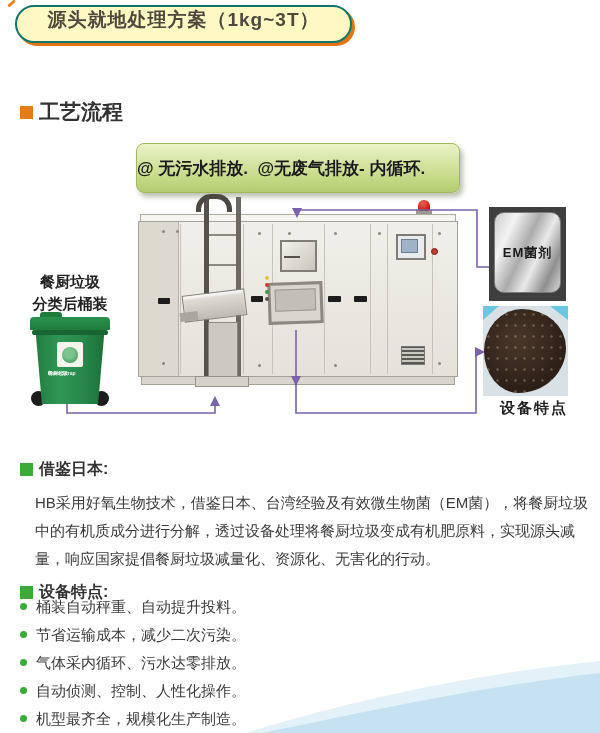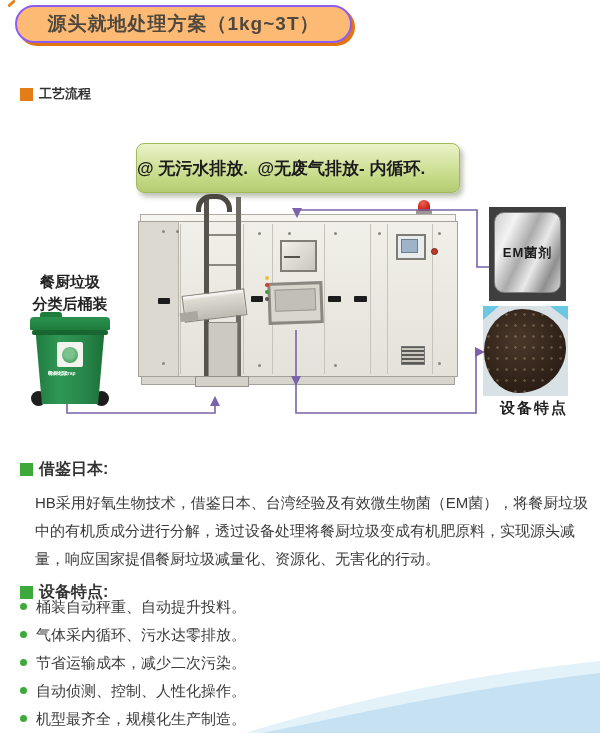--- a/index.html
+++ b/index.html
@@ -3,30 +3,30 @@
 <meta charset="utf-8">
 <style>
   html,body{margin:0;padding:0;background:#fff;}
   .page{position:relative;width:600px;height:733px;background:#ffffff;overflow:hidden;
         font-family:"Liberation Sans","DejaVu Sans",sans-serif;color:#333;}
 
   
   .corner-tick{position:absolute;left:7px;top:2px;width:9px;height:3px;background:#E8811C;
                border-radius:2px;transform:rotate(-42deg);}
   .title-pill{position:absolute;left:15px;top:5px;width:333px;height:34px;
-              background:#fdba74;border:2px solid #8b5cf6;border-radius:20px;
-              box-shadow:3px 3px 0 #E2750F;display:flex;align-items:center;justify-content:center;
+              background:#fef9c3;border:2px solid #0f766e;border-radius:20px;
+              box-shadow:3px 3px 0 #E2750F;display:flex;justify-content:center;
               font-size:19px;font-weight:bold;color:#4e483f;letter-spacing:1px;}
 
   
   .section-heading{position:absolute;display:flex;align-items:center;gap:6px;font-weight:bold;color:#333;}
   .sq{width:13px;height:13px;flex:0 0 auto;}
   .sq-orange{background:#E37D17;}
   .sq-green{background:#3DA93A;}
-  .h-flow{left:20px;top:85px;font-size:13px;}
+  .h-flow{left:20px;top:98px;font-size:21px;}
   .h-principle{left:20px;top:459px;font-size:16px;}
   .h-features{left:20px;top:582px;font-size:16px;}
 
   
   .banner{position:absolute;left:136px;top:143px;width:322px;height:48px;border-radius:8px;
           background:linear-gradient(#EAF2C8,#C5DA86 70%,#B4CB72);
           border:1px solid #9FB95C;box-shadow:3px 4px 5px rgba(110,120,85,.45);
           display:flex;align-items:center;justify-content:flex-start;
           font-size:17px;font-weight:bold;color:#1c1c1c;white-space:pre;}
 
@@ -246,25 +246,25 @@
     <span class="sq sq-green"></span>
     <span>设备特点:</span>
   </div>
   <ul class="features-list">
     <li>
         <span class="dot"></span>
         <span>桶装自动秤重、自动提升投料。</span>
       </li>
     <li>
         <span class="dot"></span>
+        <span>节省运输成本，减少二次污染。</span>
+      </li>
+    <li>
+        <span class="dot"></span>
         <span>气体采内循环、污水达零排放。</span>
-      </li>
-    <li>
-        <span class="dot"></span>
-        <span>节省运输成本，减少二次污染。</span>
       </li>
     <li>
         <span class="dot"></span>
         <span>自动侦测、控制、人性化操作。</span>
       </li>
     <li>
         <span class="dot"></span>
         <span>机型最齐全，规模化生产制造。</span>
       </li>
   </ul>

